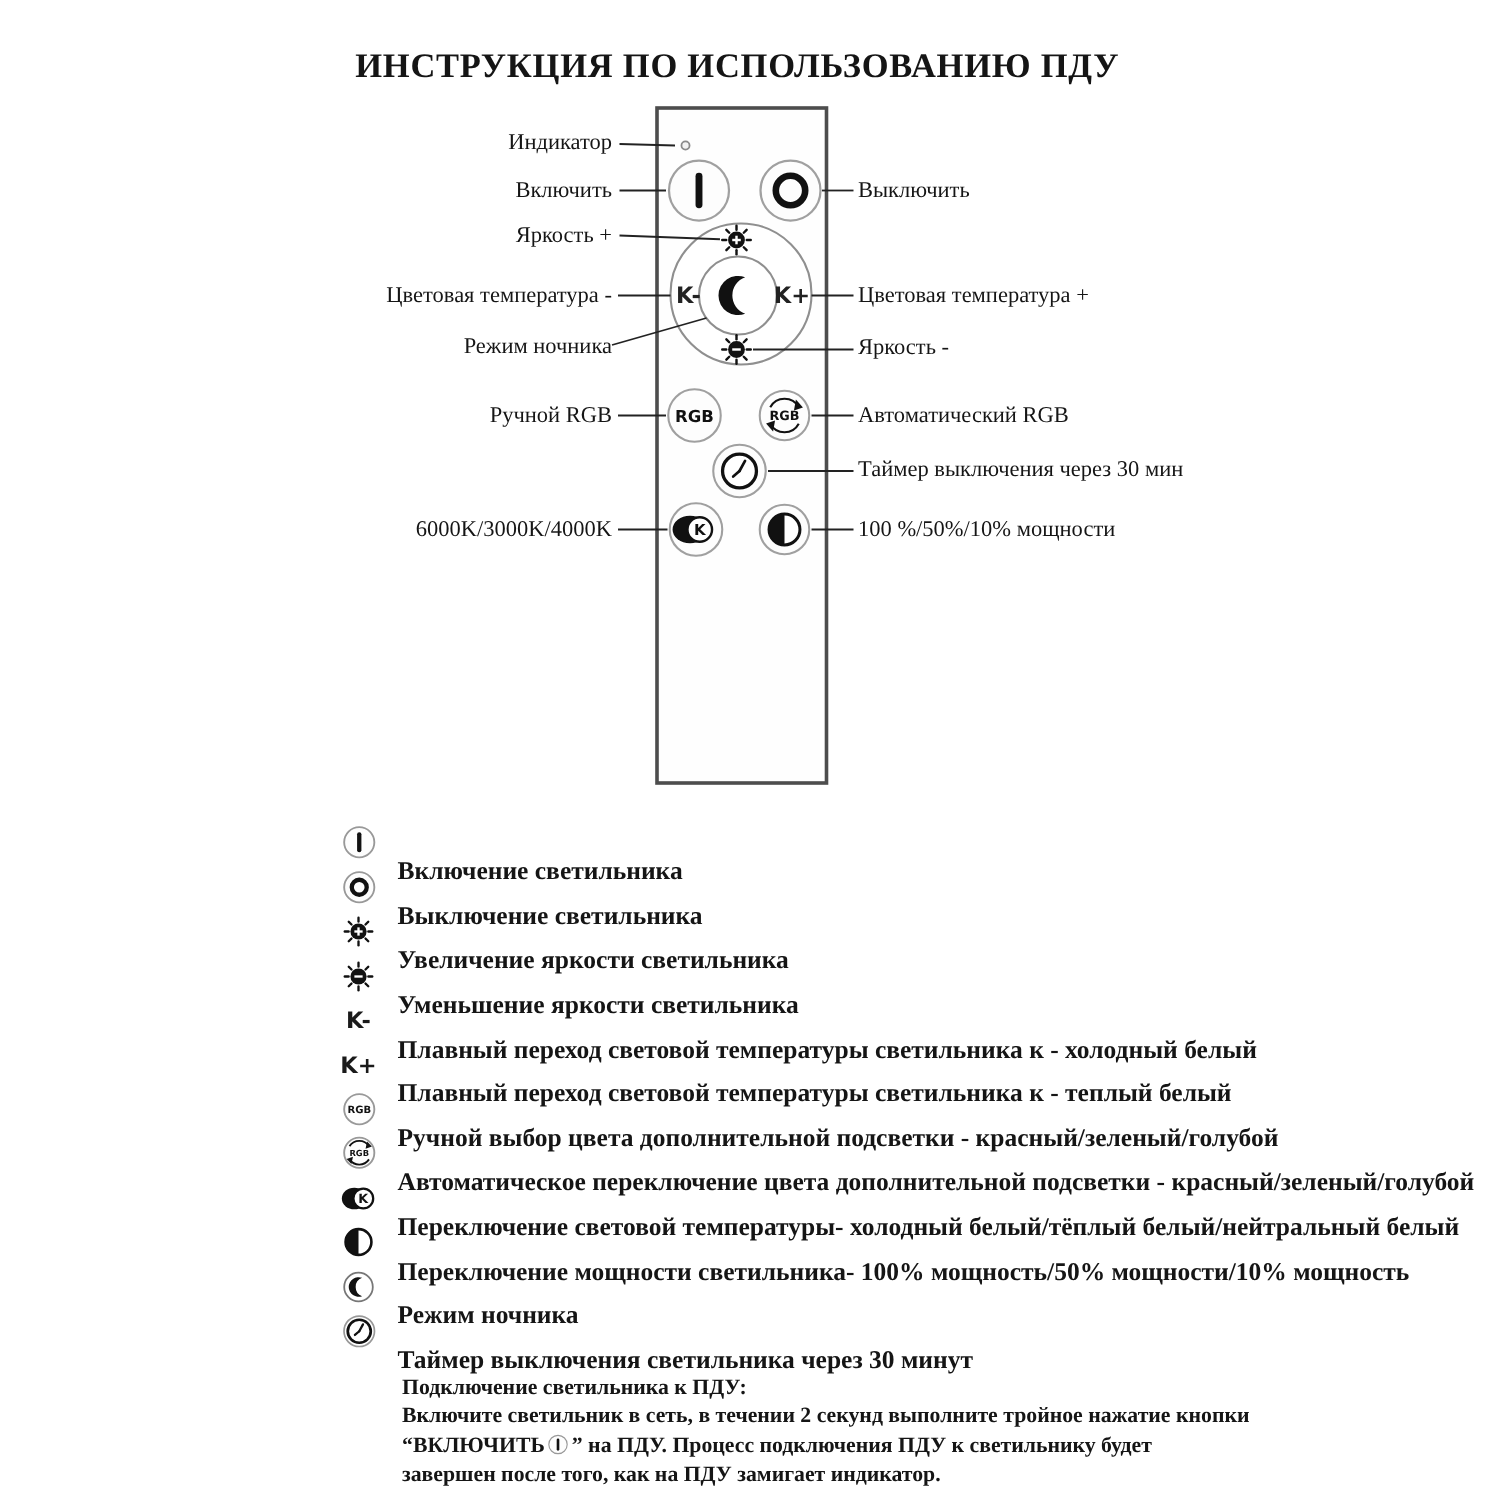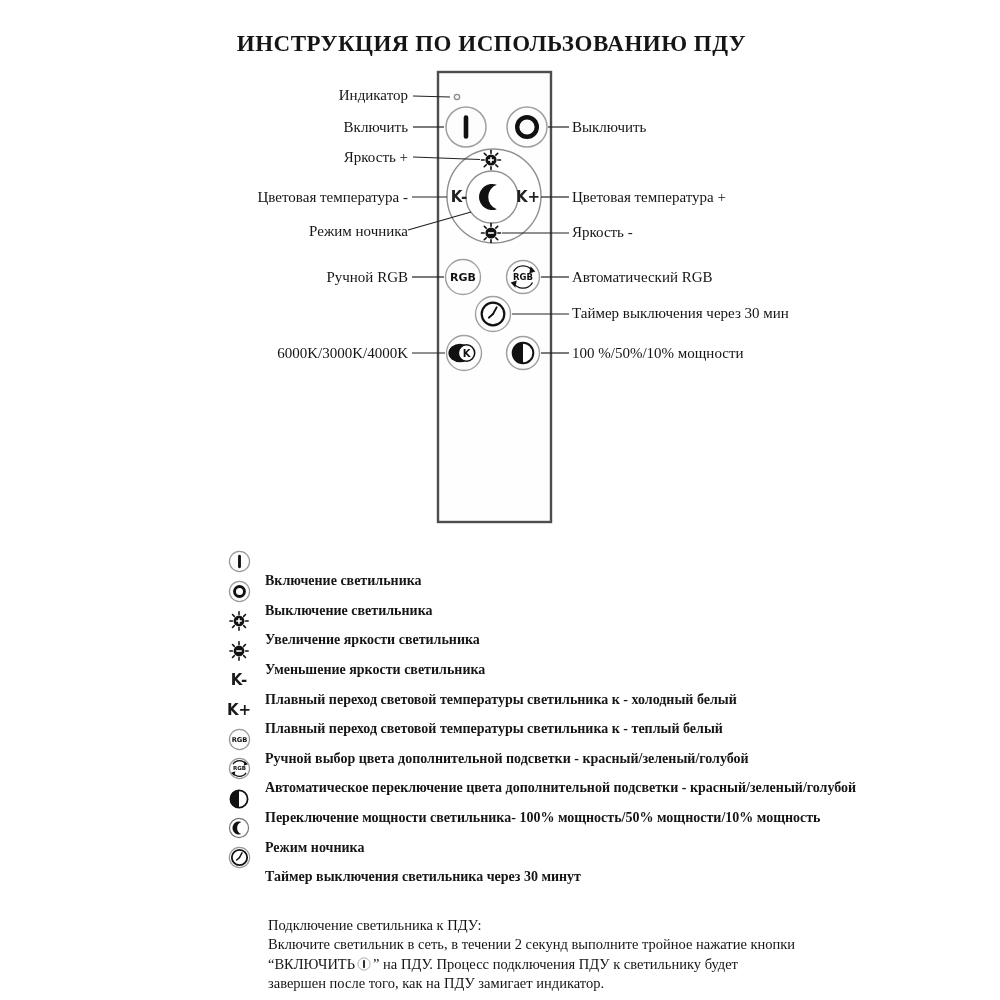--- a/index.html
+++ b/index.html
@@ -8,23 +8,23 @@
   .title{position:absolute;top:31px;left:0;right:17px;text-align:center;
          font-size:23px;font-weight:bold;letter-spacing:.5px;}
   .diagram-svg{position:absolute;top:0;left:0;}
   .co{position:absolute;font-size:15px;font-weight:normal;line-height:20px;white-space:nowrap;}
   .co-l{right:592px;text-align:right;}
   .co-r{left:572px;text-align:right;}
   .legend{position:absolute;left:226px;top:547px;width:730px;}
   .lrow{display:flex;align-items:center;height:29.6px;}
   .lic{width:26px;display:flex;justify-content:center;align-items:center;flex:0 0 26px;margin-right:13px;}
   .kglyph{font-family:"DejaVu Sans", sans-serif;font-size:15px;font-weight:bold;color:#1a1a1a;}
-  .ltext{font-size:14px;font-weight:bold;white-space:nowrap;margin-top:39px;}
+  .ltext{font-size:17px;font-weight:bold;white-space:nowrap;margin-top:39px;}
   .footer{position:absolute;left:268px;top:916px;width:640px;font-size:14.5px;
-          font-weight:normal;line-height:19.3px;}
+          font-weight:bold;line-height:19.3px;}
   .inline-i{vertical-align:-2px;margin:0 2px;}
 </style>
 </head>
 <body>
 
 <div class="page">
 
   <div class="title">ИНСТРУКЦИЯ ПО ИСПОЛЬЗОВАНИЮ ПДУ</div>
 
   <svg class="diagram-svg" width="1000" height="540" viewBox="0 0 1000 540">
@@ -247,20 +247,28 @@
     <div class="lrow">
       <span class="lic">
           <svg viewBox="-12 -12 24 24" width="23" height="23">
             <use href="#sym-rgb-auto"></use>
           </svg>
         </span>
       <span class="ltext">Автоматическое переключение цвета дополнительной подсветки - красный/зеленый/голубой</span>
     </div>
     <div class="lrow">
       <span class="lic">
+          <svg viewBox="-12 -12 24 24" width="24" height="24">
+            <use href="#sym-ktoggle"></use>
+          </svg>
+        </span>
+      <span class="ltext">Переключение световой температуры- холодный белый/тёплый белый/нейтральный белый</span>
+    </div>
+    <div class="lrow">
+      <span class="lic">
           <svg viewBox="-12 -12 24 24" width="22" height="22">
             <use href="#sym-halfdisc"></use>
           </svg>
         </span>
       <span class="ltext">Переключение мощности светильника- 100% мощность/50% мощности/10% мощность</span>
     </div>
     <div class="lrow">
       <span class="lic">
           <svg viewBox="-12 -12 24 24" width="22" height="22">
             <use href="#sym-night"></use>

